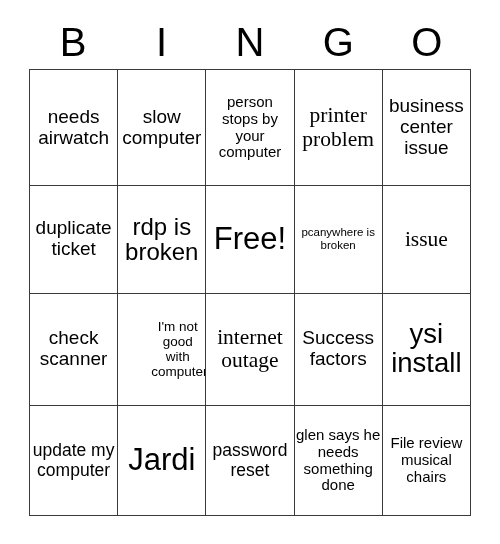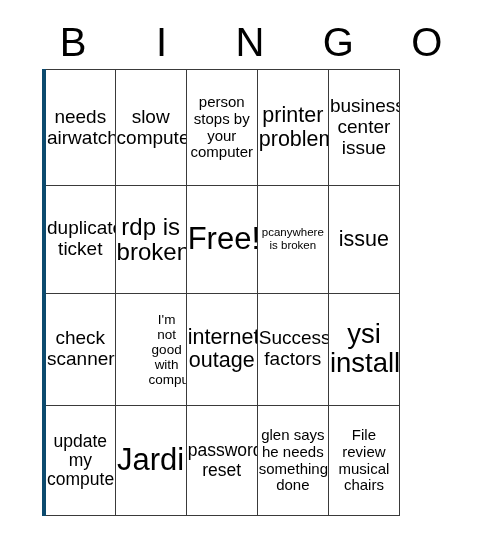--- a/index.html
+++ b/index.html
@@ -39,28 +39,28 @@
     line-height: 53px;
     font-weight: normal;
     letter-spacing: 0px;
     color: #000;
     font-family: "Liberation Sans", sans-serif;
   }
 
   
   #grid {
     position: absolute;
-    left: 42px;
+    left: 29px;
     top: 69px;
-    width: 358px;
+    width: 442px;
     height: 447px;
     border-collapse: collapse;
     table-layout: fixed;
     border-top: 1px solid #3a3a3a;
-    border-left: 4px solid #0c4a6e;
+    border-left: 1px solid #0c4a6e;
   }
   #grid td {
     border-right: 1px solid #3a3a3a;
     border-bottom: 1px solid #3a3a3a;
     padding: 0 1px;
     text-align: center;
     vertical-align: middle;
     background: #ffffff;
     overflow: hidden;
   }
@@ -76,21 +76,21 @@
     white-space: normal;
     word-break: normal;
   }
 
   
   .fs-11 { font-size: 11.5px; line-height: 1.15; }
   .fs-13 { font-size: 13.5px; line-height: 1.12; padding-left: 32px; }
   .fs-15 { font-size: 15px;   line-height: 1.12; }
   .fs-17 { font-size: 17.5px; line-height: 1.1; }
   .fs-19 { font-size: 19px;   line-height: 1.1; }
-  .fs-21 { font-size: 21.5px; line-height: 1.08; }
+  .fs-21 { font-size: 21.5px; line-height: 1.08; font-family: Liberation Serif, serif; }
   .fs-24 { font-size: 24px;   line-height: 1.06; }
   .fs-27 { font-size: 27.5px; line-height: 1.05; }
   .fs-31 { font-size: 31px;   line-height: 1.05; }
 </style>
 </head>
 <body>
 
 <div id="card">
 
   <div id="header">

